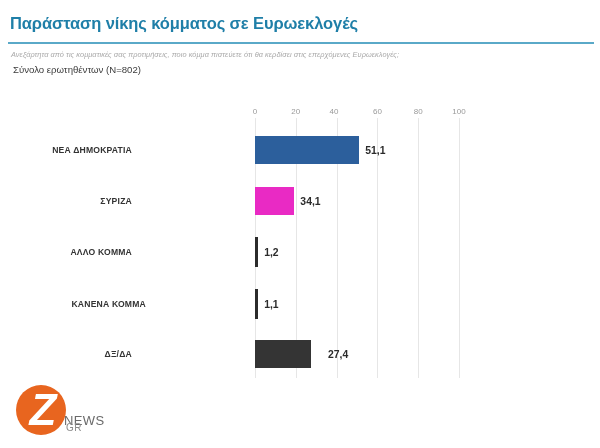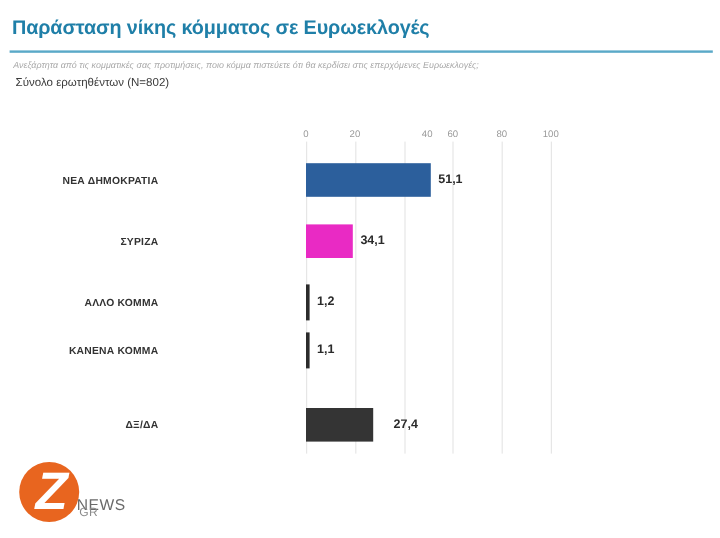--- a/index.html
+++ b/index.html
@@ -186,21 +186,21 @@
   <div id="chart-subtitle">Ανεξάρτητα από τις κομματικές σας προτιμήσεις, ποιο κόμμα πιστεύετε ότι θα κερδίσει στις επερχόμενες Ευρωεκλογές;</div>
   <div id="chart-basis">Σύνολο ερωτηθέντων (Ν=802)</div>
 </div>
 
 <div id="plot">
     <div class="gridline" style="left: 255px;"></div>
     <div class="tick-label" style="left: 255px;">0</div>
     <div class="gridline" style="left: 295.8px;"></div>
     <div class="tick-label" style="left: 295.8px;">20</div>
     <div class="gridline" style="left: 336.6px;"></div>
-    <div class="tick-label" style="left: 356px;">40</div>
+    <div class="tick-label" style="left: 334px;">40</div>
     <div class="gridline" style="left: 377.4px;"></div>
     <div class="tick-label" style="left: 377.4px;">60</div>
     <div class="gridline" style="left: 418.2px;"></div>
     <div class="tick-label" style="left: 418.2px;">80</div>
     <div class="gridline" style="left: 459px;"></div>
     <div class="tick-label" style="left: 459px;">100</div>
     <div class="cat-row" style="top: 124px;">
       <div class="cat-label">ΝΕΑ ΔΗΜΟΚΡΑΤΙΑ</div>
       <div class="bar" style="width: 104.244px; background: rgb(44, 95, 156);"></div>
       <div class="bar-value" style="left: 365.244px;">51,1</div>
@@ -208,21 +208,21 @@
     <div class="cat-row" style="top: 175px;">
       <div class="cat-label">ΣΥΡΙΖΑ</div>
       <div class="bar" style="width: 39.372px; background: rgb(233, 42, 196);"></div>
       <div class="bar-value" style="left: 300.372px;">34,1</div>
     </div>
     <div class="cat-row" style="top: 226px;">
       <div class="cat-label">ΑΛΛΟ ΚΟΜΜΑ</div>
       <div class="bar bar-thin" style="width: 3.2px; background: rgb(43, 43, 43);"></div>
       <div class="bar-value" style="left: 264.2px;">1,2</div>
     </div>
-    <div class="cat-row" style="top: 266px;">
+    <div class="cat-row" style="top: 278px; padding-left: 14px;">
       <div class="cat-label">ΚΑΝΕΝΑ ΚΟΜΜΑ</div>
       <div class="bar bar-thin" style="width: 3.2px; background: rgb(43, 43, 43);"></div>
       <div class="bar-value" style="left: 264.2px; text-align: right;">1,1</div>
     </div>
     <div class="cat-row" style="top: 328px;">
       <div class="cat-label">ΔΞ/ΔΑ</div>
       <div class="bar" style="width: 55.896px; background: rgb(52, 52, 52);"></div>
       <div class="bar-value" style="left: 328px;">27,4</div>
     </div>
   </div>

